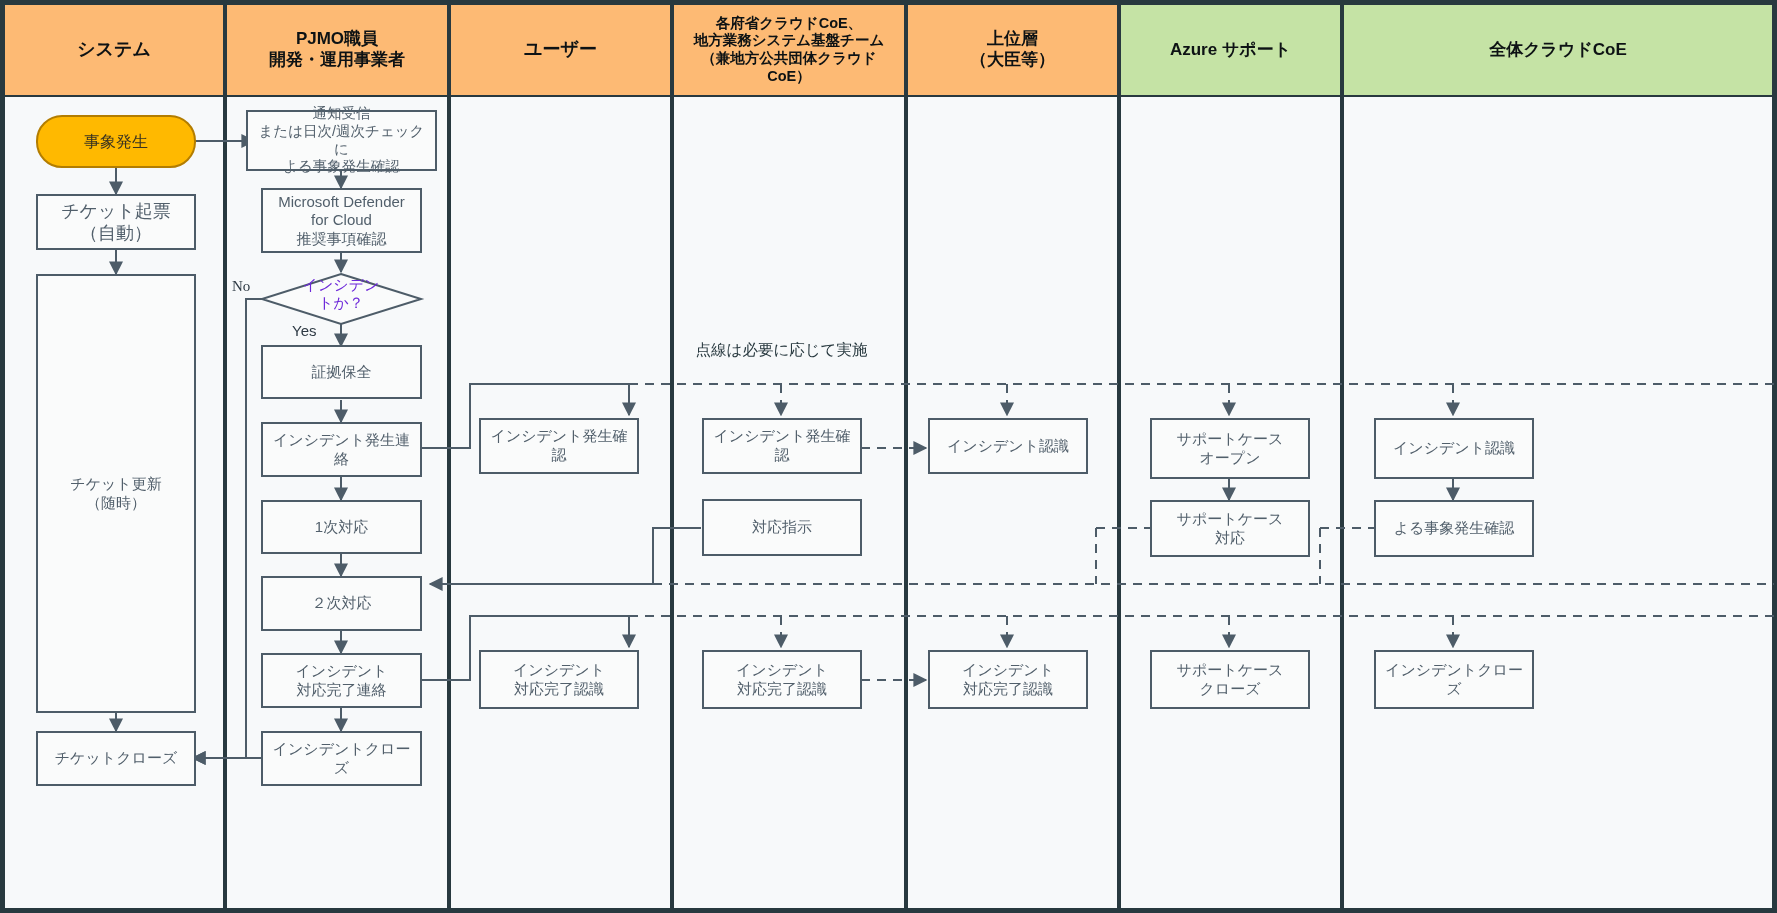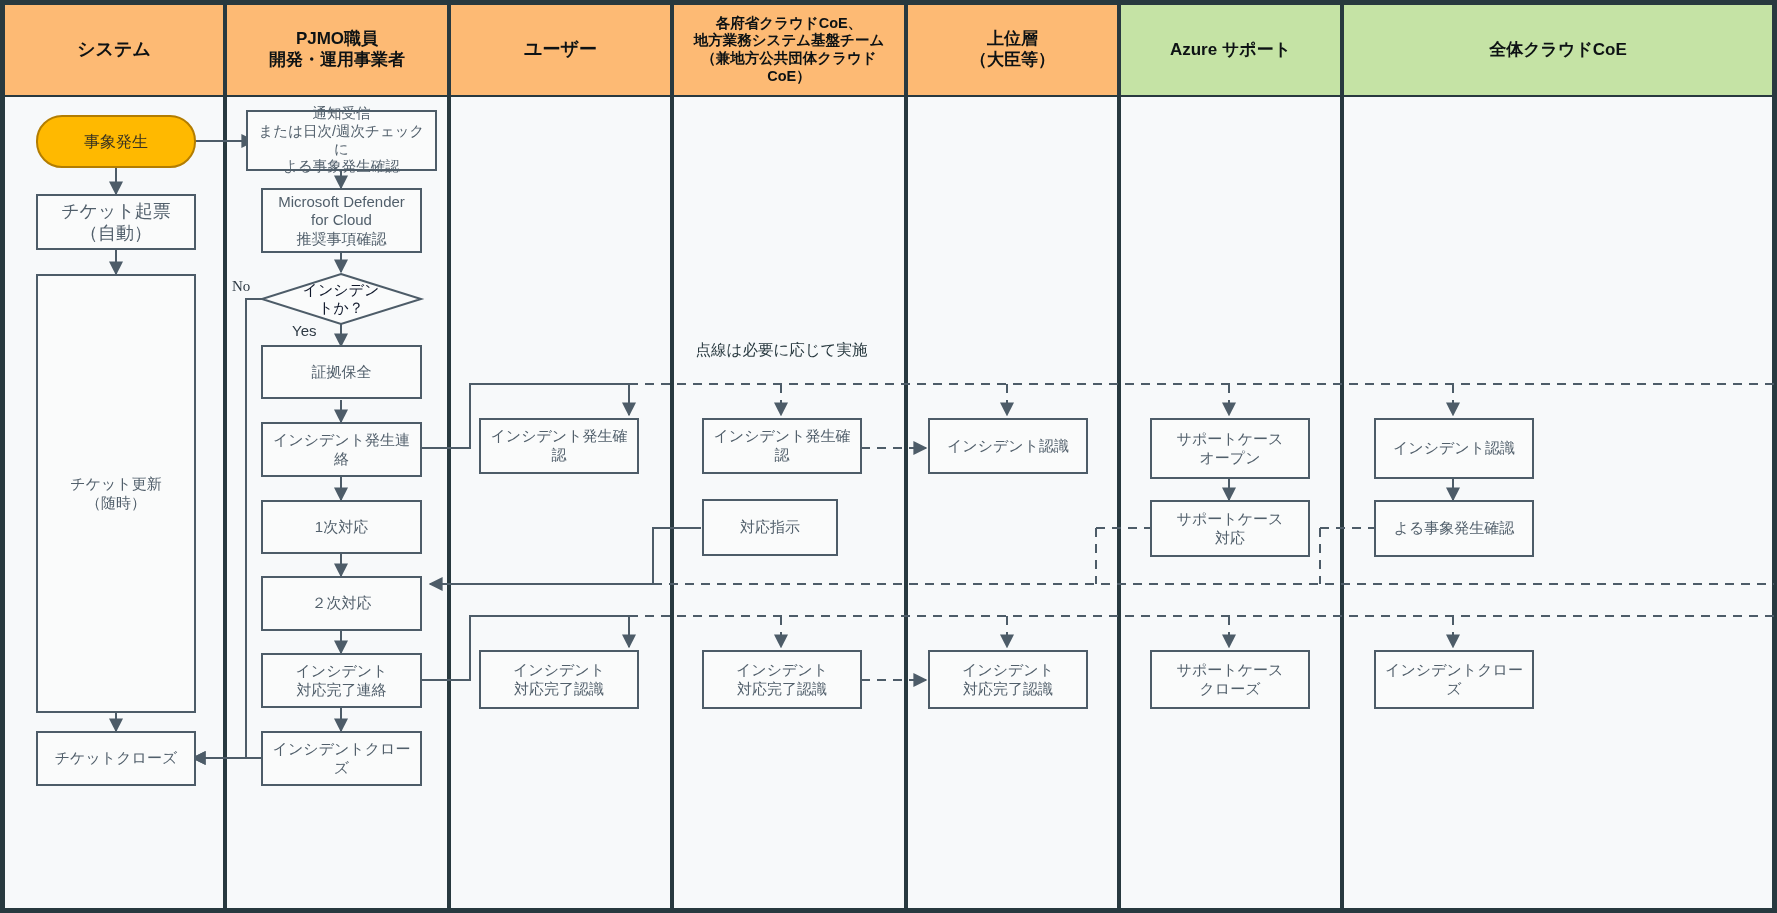--- a/index.html
+++ b/index.html
@@ -7,21 +7,21 @@
   body{font-family:"Liberation Sans","DejaVu Sans",sans-serif;}
   #canvas{position:relative;width:1777px;height:913px;background:#f7f9fa;overflow:hidden;}
   #outer-frame{position:absolute;left:0;top:0;width:1777px;height:913px;box-sizing:border-box;border:3px solid #28393f;}
   .lane-header{position:absolute;box-sizing:border-box;border:2px solid #28393f;display:flex;align-items:center;justify-content:center;text-align:center;font-weight:bold;color:#0d1214;line-height:1.22;padding:2px 6px;}
   .lane-header.blue{background:#fdba74;}
   .lane-header.green{background:#c5e3a5;}
   .lane-body{position:absolute;box-sizing:border-box;border-left:2px solid #28393f;border-right:2px solid #28393f;border-bottom:2px solid #28393f;background:#f7f9fa;}
   .node{position:absolute;box-sizing:border-box;border:2px solid #4d5c68;background:#fafbfb;color:#515f6b;display:flex;align-items:center;justify-content:center;text-align:center;line-height:1.24;padding:2px 4px;}
   .node.start{background:#ffb900;border:2px solid #b37d00;border-radius:26px;color:#3a3320;}
   .node.tall{align-items:center;}
-  .diamond-wrap{position:absolute;display:flex;align-items:center;justify-content:center;color:#0f172a;text-align:center;line-height:1.2;}
+  .diamond-wrap{position:absolute;display:flex;align-items:flex-start;justify-content:center;color:#6d28d9;text-align:center;line-height:1.2;}
   .edge-label{position:absolute;color:#2e3a44;font-size:15px;}
   .note{position:absolute;color:#28393f;font-size:15.5px;line-height:1.35;text-align:center;}
   svg.overlay{position:absolute;left:0;top:0;width:1777px;height:913px;pointer-events:none;}
 </style>
 </head>
 <body>
 
 <div id="canvas">
 
   <div class="lane-body" style="left:3px;   top:97px; width:222px; height:813px;"></div>
@@ -164,21 +164,21 @@
       <span>インシデント発生確認</span>
     </div>
   <div class="node" style="left:479px; top:650px; width:160px; height:59px; font-size:15px; white-space:pre-line;"><span>インシデント
 対応完了認識</span></div>
 
   <div class="note" style="left:694px; top:340px; width:175px;"><span>点線は必要に応じて実施</span></div>
 
   <div class="node" style="left:702px; top:418px; width:160px; height:56px; font-size:15px;">
       <span>インシデント発生確認</span>
     </div>
-  <div class="node" style="left:702px; top:499px; width:136px; height:57px; font-size:15px;">
+  <div class="node" style="left:702px; top:499px; width:160px; height:57px; font-size:15px;">
       <span>対応指示</span>
     </div>
   <div class="node" style="left:702px; top:650px; width:160px; height:59px; font-size:15px; white-space:pre-line;"><span>インシデント
 対応完了認識</span></div>
 
   <div class="node" style="left:928px; top:418px; width:160px; height:56px; font-size:15px;">
       <span>インシデント認識</span>
     </div>
   <div class="node" style="left:928px; top:650px; width:160px; height:59px; font-size:15px; white-space:pre-line;"><span>インシデント
 対応完了認識</span></div>

